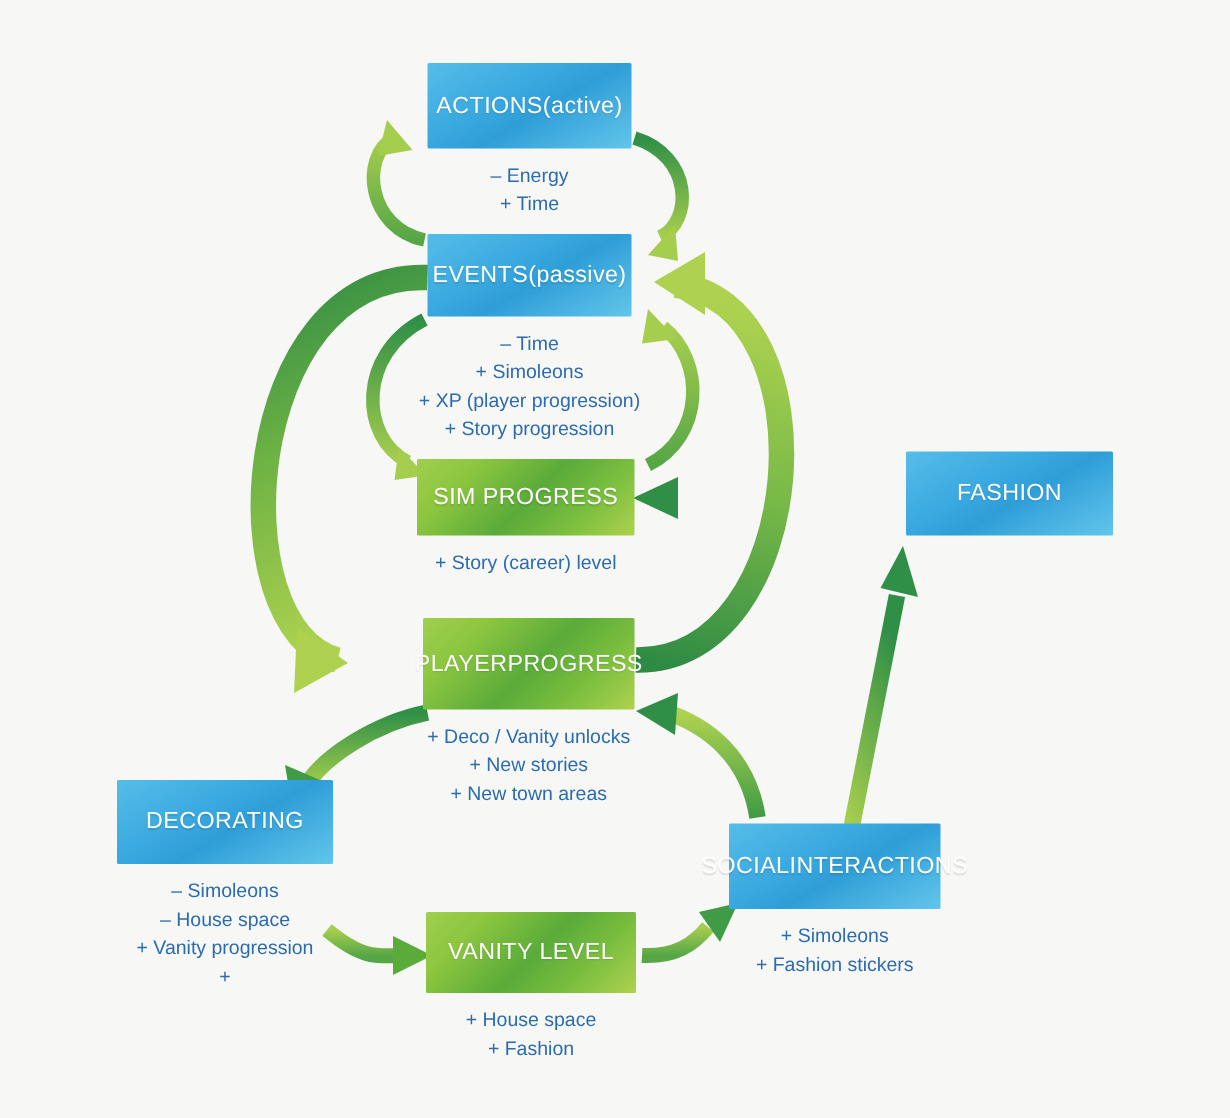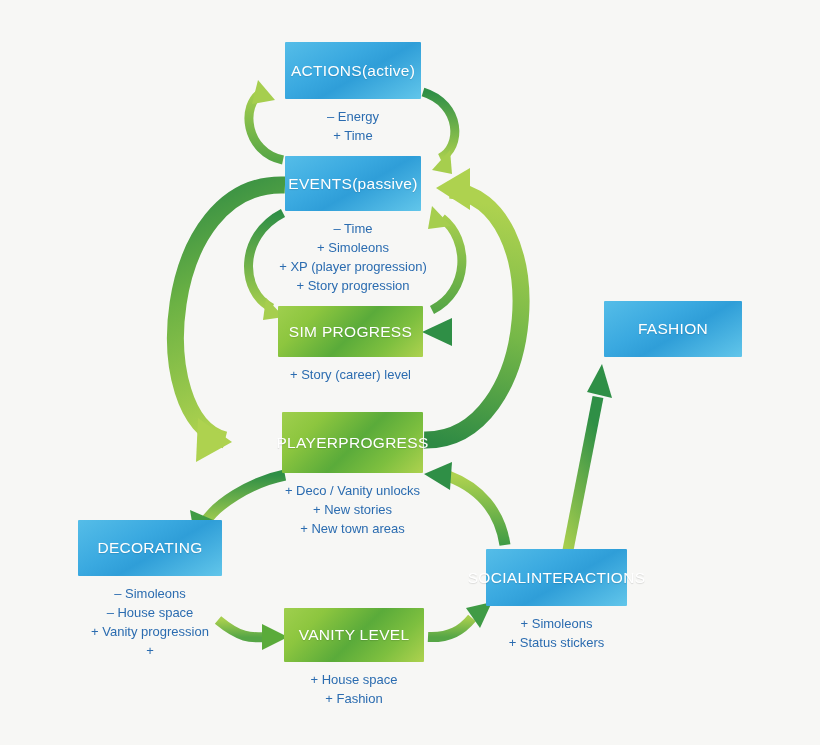--- a/index.html
+++ b/index.html
@@ -237,17 +237,17 @@
     </div>
   </div>
 
   <div class="node" style="left:486px; top:549px; width:141px;">
     <div class="node-box blue" style="width:141px; height:57px;">
       <span>SOCIAL</span>
       <span>INTERACTIONS</span>
     </div>
     <div class="node-caption">
       <div>+ Simoleons</div>
-      <div>+ Status stickers</div>
+      <div>+ Fashion stickers</div>
     </div>
   </div>
 
 </div>
 
 </body></html>

